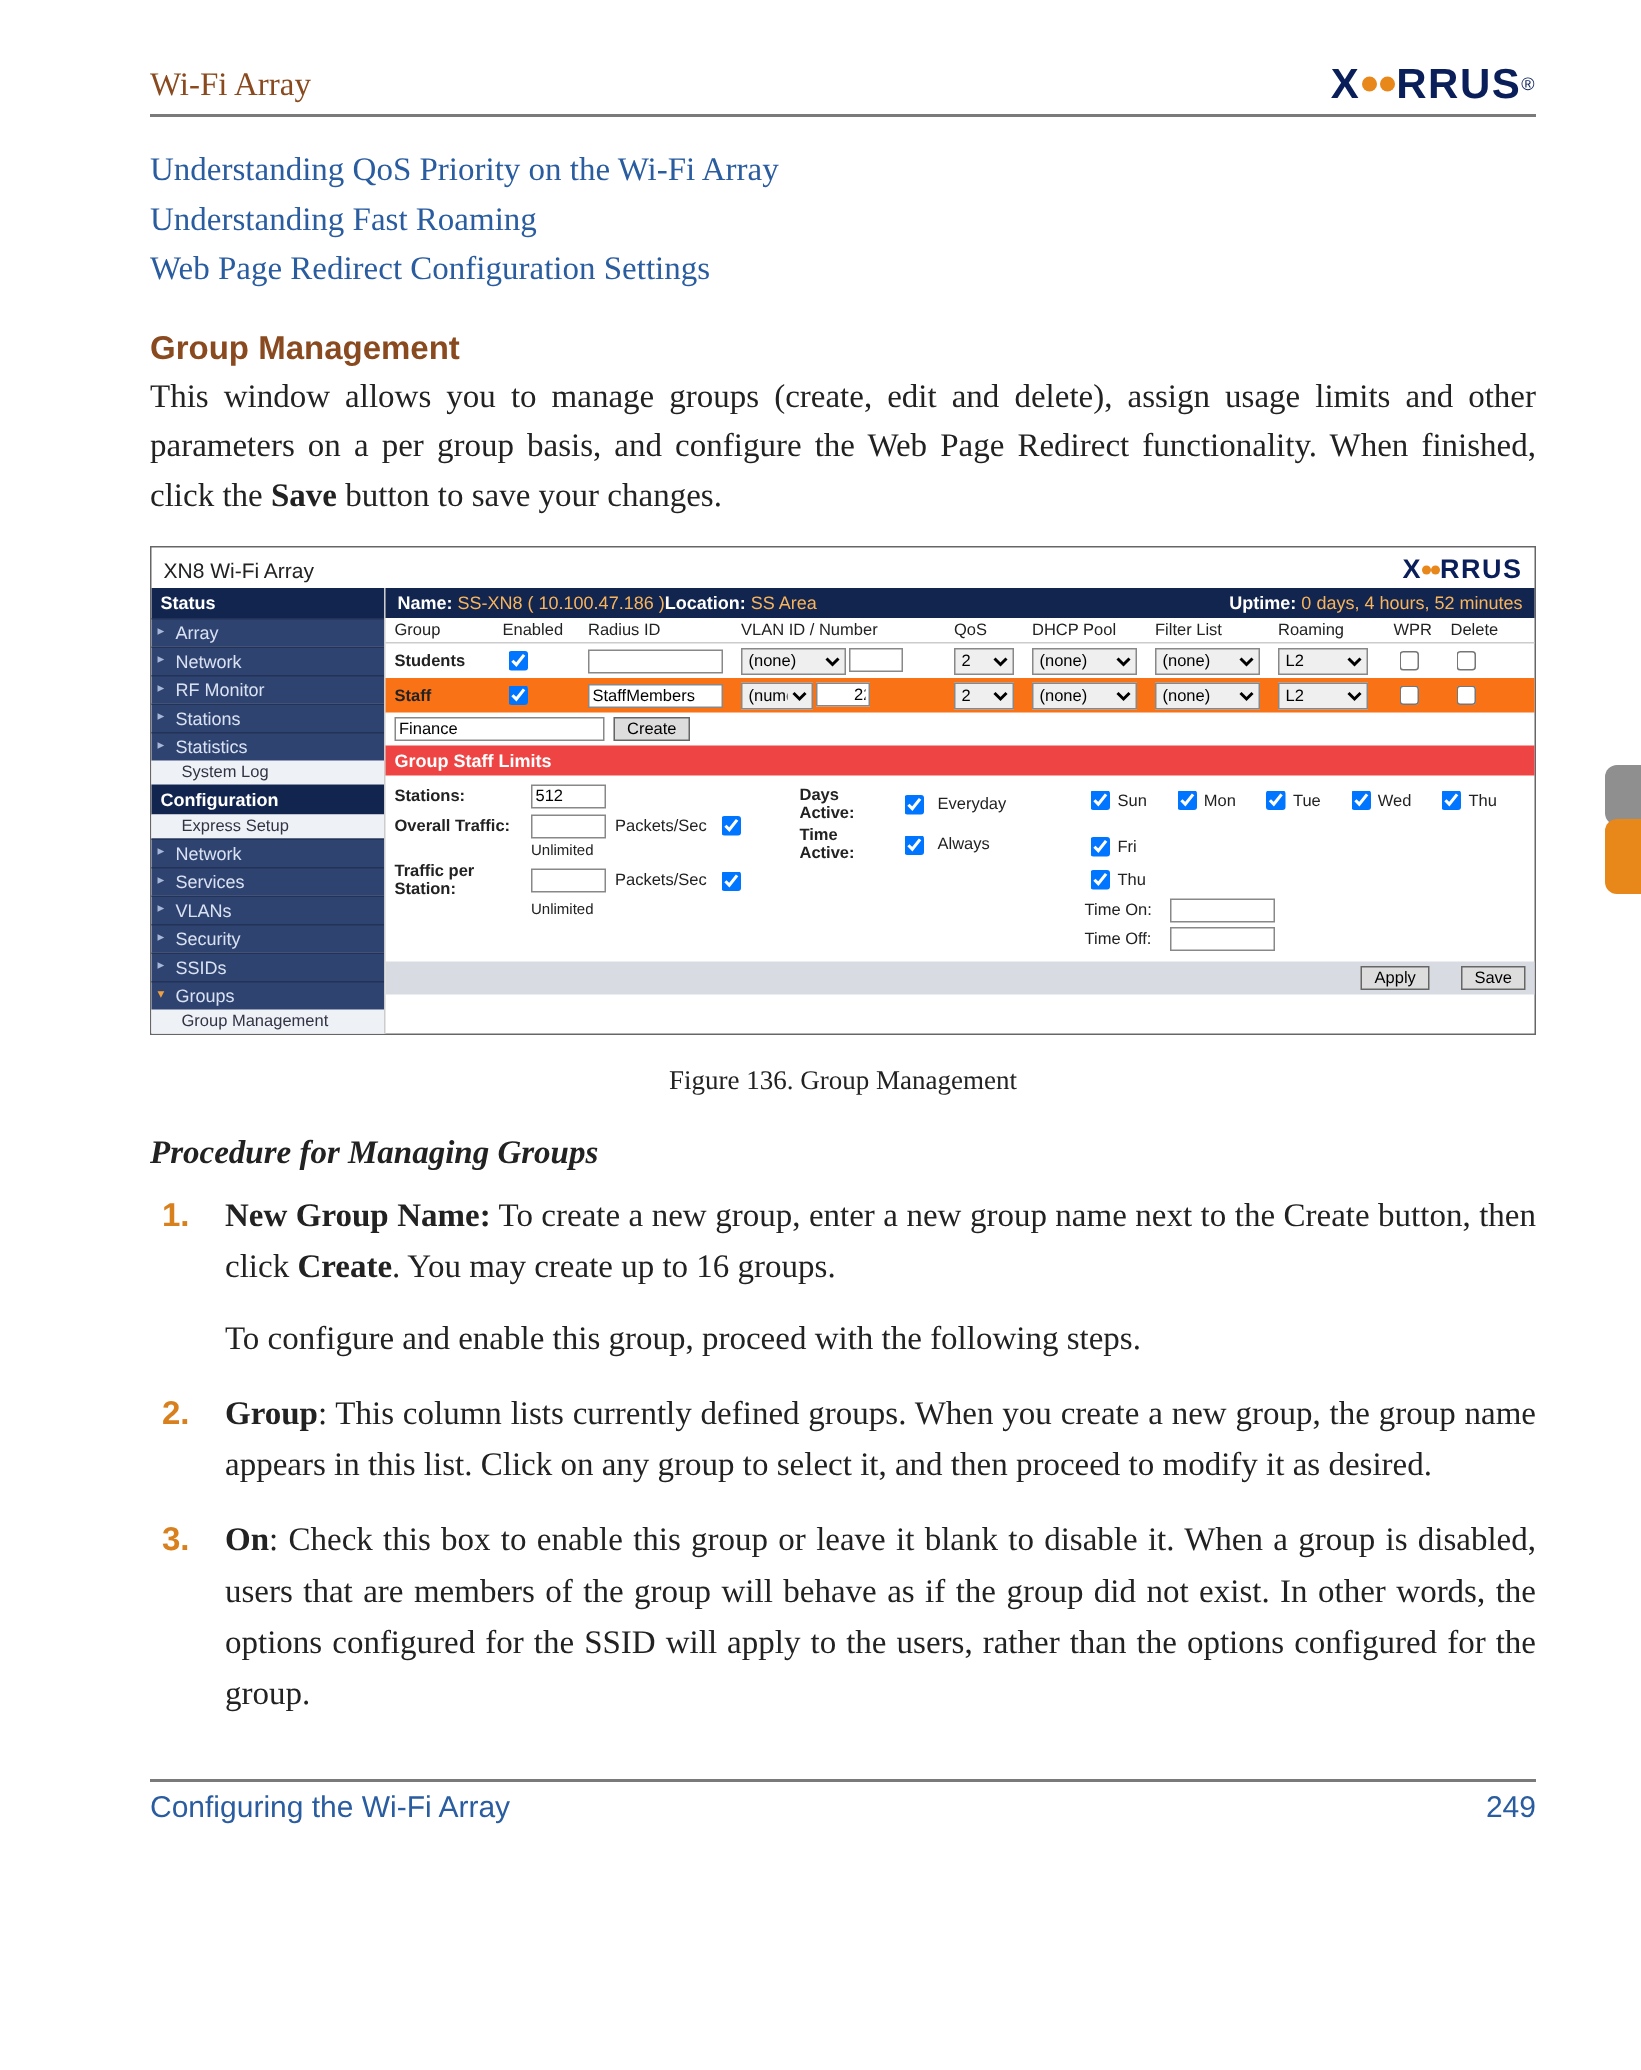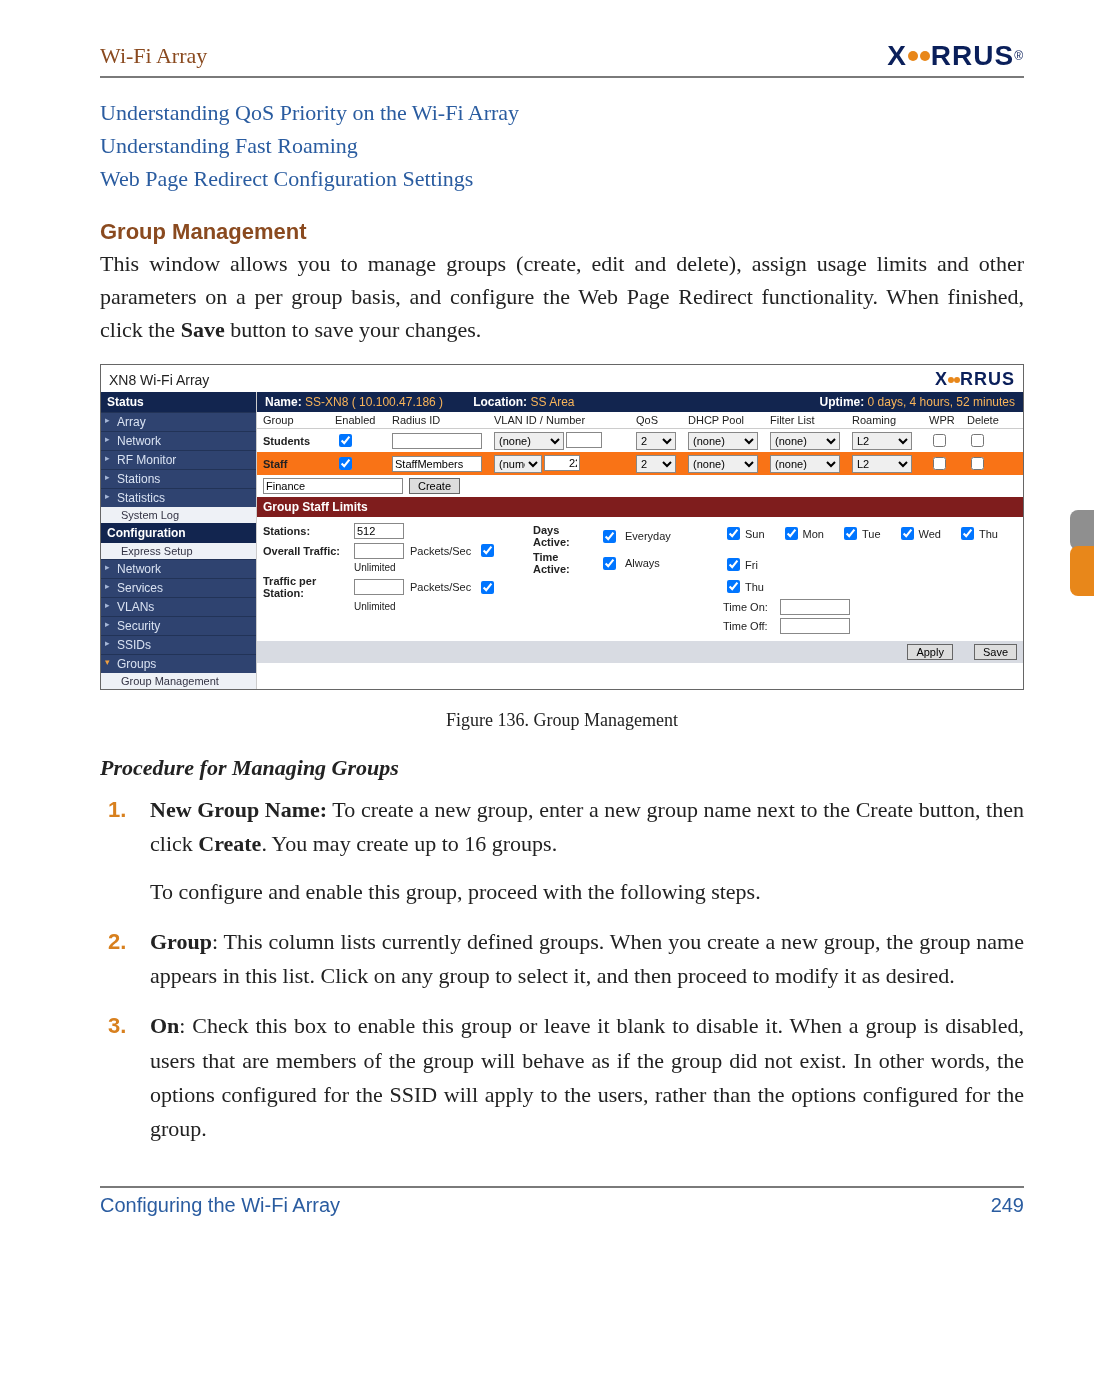--- a/index.html
+++ b/index.html
@@ -138,41 +138,41 @@
   .sb-item {
     background:#2f4370; color:#d9e2f2; padding:2px 6px 2px 16px; border-top:1px solid #223357; position:relative; font-size:12px;
   }
   .sb-item::before { content:"▸"; position:absolute; left:4px; top:2px; font-size:9px; color:#a8b8d8;}
   .sb-sub {
     background:#eef1f6; color:#334; padding:2px 6px 2px 20px; font-size:11px;
   }
   .sb-item.active::before { content:"▾"; color:#f0a040;}
   .shot-main { flex:1; }
   .info-bar {
-    background:#12254f; color:#fff; display:flex; padding:3px 8px; font-size:12px; gap:30px;
+    background:#12254f; color:#fff; display:flex; padding:3px 8px; font-size:12px; 
   }
   .info-bar .lbl { font-weight:bold; }
   .info-bar .val { color:#f8b45a; }
   .cols-row {
     display:grid;
     grid-template-columns: 70px 55px 100px 140px 50px 80px 80px 75px 36px 45px;
     gap:2px;
     align-items:center;
     padding:2px 6px;
     font-size:11px;
   }
   .cols-row.head { font-weight: normal; color:#222; border-bottom:1px solid #ccc;}
   .cols-row.alt { background:#f97316; }
   .inp { border:1px solid #888; height:16px; font-size:11px; padding:0 2px; box-sizing:border-box;}
   .sel { border:1px solid #888; height:18px; font-size:11px; background:#efefef;}
   .chk { }
   .btn { border:1px solid #666; background:#ddd; font-size:11px; padding:1px 8px;}
   .create-row { display:flex; gap:6px; padding:3px 6px; align-items:center;}
   .limits-bar {
-    background:#7f1d1d;color:#fff;padding:3px 6px;font-size:12px;font-weight:bold;
+    background:#ef4444;color:#fff;padding:3px 6px;font-size:12px;font-weight:bold;
   }
   .limits-body {
     display:grid;
     grid-template-columns: 260px 180px auto;
     padding:4px 6px;
     column-gap: 10px;
     font-size:11px;
     align-items:start;
   }
   .lb-col1 .r { display:flex; align-items:center; gap:6px; margin:2px 0;}

